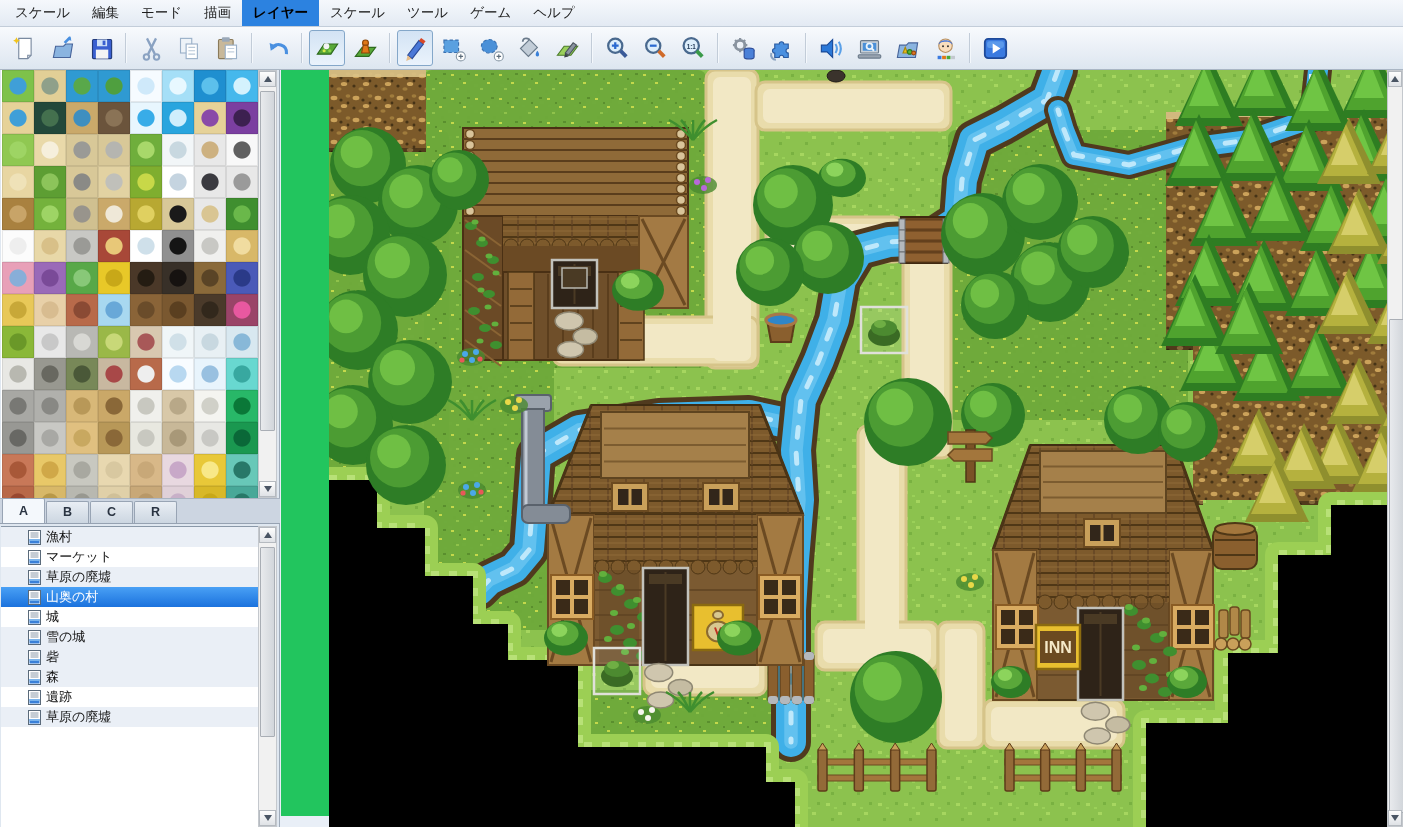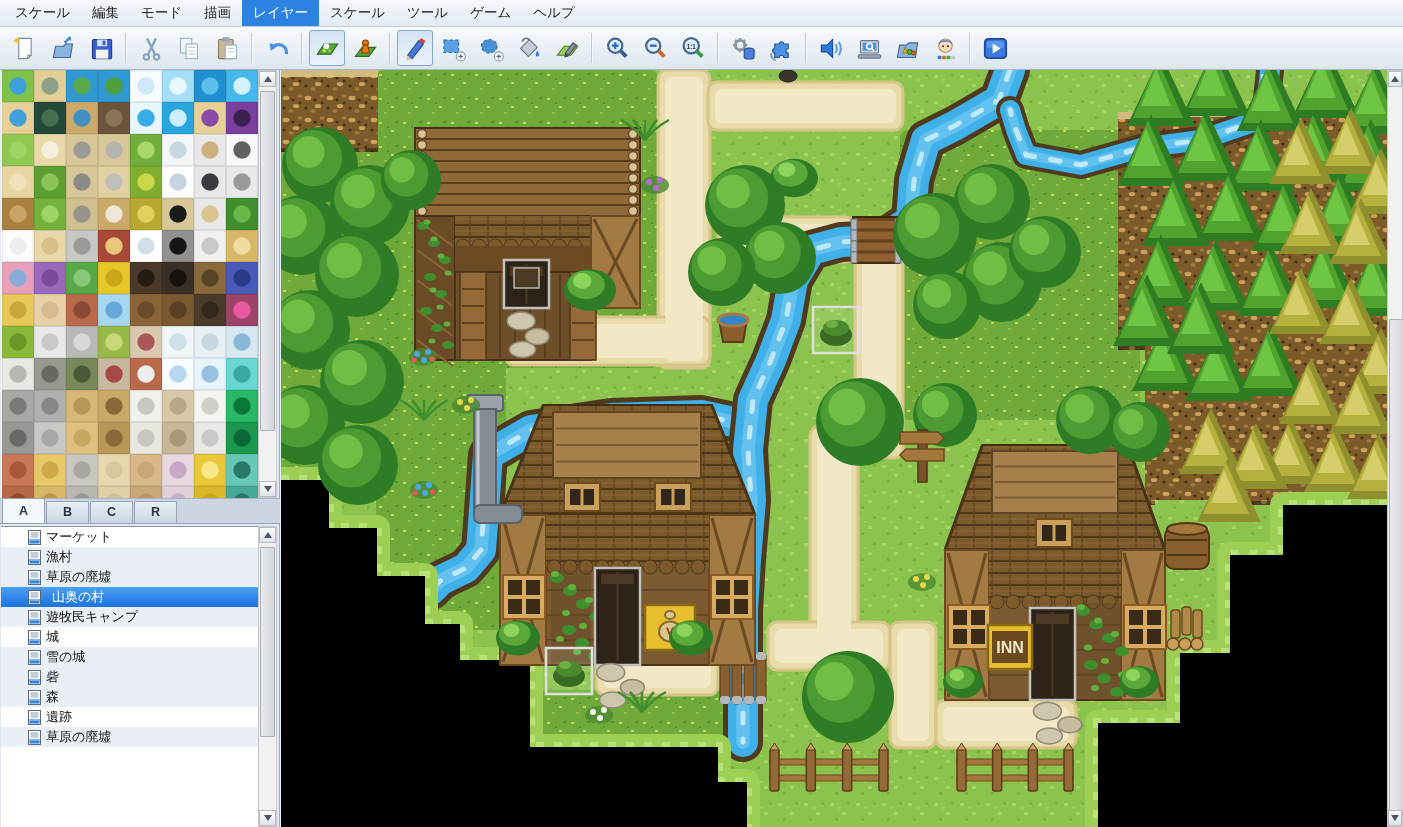--- a/index.html
+++ b/index.html
@@ -4,21 +4,21 @@
 <style>
   * { margin:0; padding:0; box-sizing:border-box; }
   html,body { width:1403px; height:827px; overflow:hidden; font-family:"Liberation Sans",sans-serif; background:#e9eff7; }
   #app { position:relative; width:1403px; height:827px; }
 
   
   #menubar { position:absolute; left:0; top:0; width:1403px; height:27px;
     background:linear-gradient(#f5f8fc,#e3eaf3); border-bottom:1px solid #c3cdd9;
     display:flex; align-items:center; padding-left:4px; }
   .menu-item { font-size:13.5px; color:#1c1c1c; padding:4px 11px; cursor:default; }
-  .menu-item.active { background:#2c82e0; color:#ffffff; }
+  .menu-item.active { background:#2c82e0; color:#000000;font-weight:bold; }
 
   
   #toolbar { position:absolute; left:0; top:27px; width:1403px; height:43px;
     background:linear-gradient(#f8fafd,#dde6f0); border-bottom:1px solid #aab6c4;
     display:flex; align-items:center; padding-left:6px; }
   .tb-btn { width:36px; height:36px; display:flex; align-items:center; justify-content:center;
     border:1px solid transparent; border-radius:3px; margin:0 1px; }
   .tb-btn.pressed { background:linear-gradient(#d3e3f4,#eaf3fc); border:1px solid #84a7c9; }
   .tb-sep { width:2px; height:30px; margin:0 5px; background:#c2ccd8; border-right:1px solid #f4f8fc; }
 
@@ -27,33 +27,33 @@
   #palette { position:absolute; left:1px; top:0; width:257px; height:428px; background:#fff; overflow:hidden; }
   .pal-tile { position:absolute; width:32px; height:32px; }
   #palette-sb { position:absolute; left:258px; top:0; width:19px; height:428px; }
   #tabbar { position:absolute; left:0; top:428px; width:280px; height:26px; background:#ccd5e1; border-top:1px solid #aab4c2; border-bottom:1px solid #96a2b2; display:flex; align-items:flex-end; padding-left:2px; }
   .tab { width:43px; height:22px; margin-right:1px; text-align:center; font-size:12.5px; font-weight:bold; color:#2a3442; line-height:21px;
     background:linear-gradient(#e9eef4,#ccd6e1); border:1px solid #98a4b4; border-bottom:none; border-radius:2px 2px 0 0; }
   .tab.active { background:#f4f8fc; height:25px; line-height:24px; }
   #map-list { position:absolute; left:1px; top:456px; width:257px; height:301px; background:#fff; overflow:hidden; border-top:1px solid #8a98a8; }
   .ml-row { height:20px; display:flex; align-items:center; padding-left:27px; font-size:13px; color:#111; white-space:nowrap; }
   .ml-row.alt { background:#eaeff6; }
-  .ml-row.selected { background:linear-gradient(#49a0f5,#1b72dd); color:#fff;gap:6px; }
+  .ml-row.selected { background:linear-gradient(#49a0f5,#1b72dd); color:#fff; }
   .ml-icon { width:13px; height:15px; margin-right:5px; flex:0 0 auto; }
   #list-sb { position:absolute; left:258px; top:456px; width:19px; height:301px; }
 
   
   .sb { background:#f1f1f1; border:1px solid #c4c8cd; position:relative; }
   .sb-btn { position:absolute; left:0; width:100%; height:16px; background:linear-gradient(#fdfdfd,#dfe2e6); border:1px solid #b5bac0; display:flex; align-items:center; justify-content:center; }
   .sb-thumb { position:absolute; left:1px; width:15px; background:linear-gradient(90deg,#e8eaed,#d2d6db); border:1px solid #a9aeb5; border-radius:1px; }
   .tri-up { width:0; height:0; border-left:4px solid transparent; border-right:4px solid transparent; border-bottom:6px solid #4a5564; }
   .tri-down { width:0; height:0; border-left:4px solid transparent; border-right:4px solid transparent; border-top:6px solid #4a5564; }
 
   
-  #canvas-wrap { position:absolute; left:281px; top:70px; width:1106px; height:746px; background:#f9a8d4; }
+  #canvas-wrap { position:absolute; left:281px; top:70px; width:1106px; height:746px; background:#22c55e;padding-left:48px; }
   #canvas-sb { position:absolute; left:1387px; top:70px; width:16px; height:757px; }
   svg text { user-select:none; }
 </style>
 </head>
 <body>
 <div id="app">
 
   <div id="menubar">
       <div class="menu-item">スケール</div>
       <div class="menu-item">編集</div>
@@ -378,64 +378,55 @@
           <div class="tri-down"></div>
         </div>
       </div>
     <div id="tabbar">
         <div class="tab active">A</div>
         <div class="tab">B</div>
         <div class="tab">C</div>
         <div class="tab">R</div>
       </div>
     <div id="map-list">
+        <div class="ml-row alt">
+          <svg class="ml-icon" viewBox="0 0 13 15">
+            <rect x=".5" y=".5" width="12" height="14" fill="#fff" stroke="#5a6a7a"></rect>
+            <path d="M2.5 3h8M2.5 5h8M2.5 7h8" stroke="#8a9aaa"></path>
+            <rect x="1.5" y="9" width="10" height="4.5" fill="#3a80d8"></rect>
+            <rect x="1.5" y="9" width="10" height="2" fill="#7ab4ec"></rect>
+          </svg>
+          <span>漁村</span>
+        </div>
         <div class="ml-row">
           <svg class="ml-icon" viewBox="0 0 13 15">
             <rect x=".5" y=".5" width="12" height="14" fill="#fff" stroke="#5a6a7a"></rect>
             <path d="M2.5 3h8M2.5 5h8M2.5 7h8" stroke="#8a9aaa"></path>
             <rect x="1.5" y="9" width="10" height="4.5" fill="#3a80d8"></rect>
             <rect x="1.5" y="9" width="10" height="2" fill="#7ab4ec"></rect>
           </svg>
           <span>マーケット</span>
         </div>
         <div class="ml-row alt">
           <svg class="ml-icon" viewBox="0 0 13 15">
             <rect x=".5" y=".5" width="12" height="14" fill="#fff" stroke="#5a6a7a"></rect>
             <path d="M2.5 3h8M2.5 5h8M2.5 7h8" stroke="#8a9aaa"></path>
             <rect x="1.5" y="9" width="10" height="4.5" fill="#3a80d8"></rect>
             <rect x="1.5" y="9" width="10" height="2" fill="#7ab4ec"></rect>
           </svg>
-          <span>漁村</span>
-        </div>
-        <div class="ml-row alt">
-          <svg class="ml-icon" viewBox="0 0 13 15">
-            <rect x=".5" y=".5" width="12" height="14" fill="#fff" stroke="#5a6a7a"></rect>
-            <path d="M2.5 3h8M2.5 5h8M2.5 7h8" stroke="#8a9aaa"></path>
-            <rect x="1.5" y="9" width="10" height="4.5" fill="#3a80d8"></rect>
-            <rect x="1.5" y="9" width="10" height="2" fill="#7ab4ec"></rect>
-          </svg>
           <span>草原の廃墟</span>
         </div>
         <div class="ml-row selected">
           <svg class="ml-icon" viewBox="0 0 13 15">
             <rect x=".5" y=".5" width="12" height="14" fill="#fff" stroke="#5a6a7a"></rect>
             <path d="M2.5 3h8M2.5 5h8M2.5 7h8" stroke="#8a9aaa"></path>
             <rect x="1.5" y="9" width="10" height="4.5" fill="#3a80d8"></rect>
             <rect x="1.5" y="9" width="10" height="2" fill="#7ab4ec"></rect>
           </svg>
           <span>山奥の村</span>
-        </div>
-        <div class="ml-row alt">
-          <svg class="ml-icon" viewBox="0 0 13 15">
-            <rect x=".5" y=".5" width="12" height="14" fill="#fff" stroke="#5a6a7a"></rect>
-            <path d="M2.5 3h8M2.5 5h8M2.5 7h8" stroke="#8a9aaa"></path>
-            <rect x="1.5" y="9" width="10" height="4.5" fill="#3a80d8"></rect>
-            <rect x="1.5" y="9" width="10" height="2" fill="#7ab4ec"></rect>
-          </svg>
-          <span>遊牧民キャンプ</span>
         </div>
         <div class="ml-row">
           <svg class="ml-icon" viewBox="0 0 13 15">
             <rect x=".5" y=".5" width="12" height="14" fill="#fff" stroke="#5a6a7a"></rect>
             <path d="M2.5 3h8M2.5 5h8M2.5 7h8" stroke="#8a9aaa"></path>
             <rect x="1.5" y="9" width="10" height="4.5" fill="#3a80d8"></rect>
             <rect x="1.5" y="9" width="10" height="2" fill="#7ab4ec"></rect>
           </svg>
           <span>城</span>
         </div>

